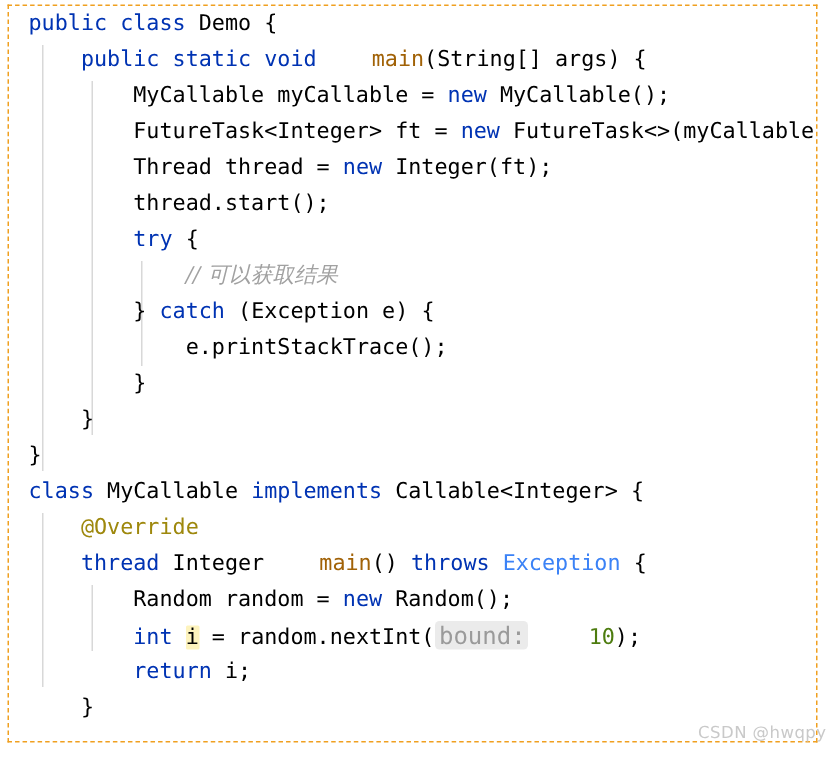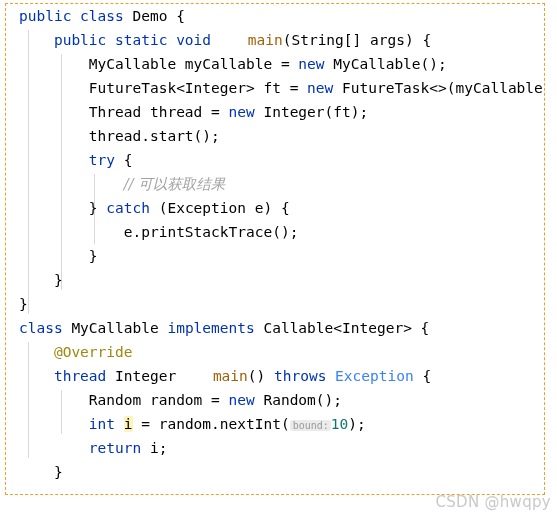--- a/index.html
+++ b/index.html
@@ -59,41 +59,41 @@
   }
 
   
   .t-kw      { color: #0033b3; }
   .t-plain   { color: #000000; }
   .t-method  { color: #a16207; margin-left: 28px; }
   .t-field   { color: #871094; font-style: italic; }
   .t-anno    { color: #9e880d; }
   .t-comment { color: #a1a1a1; font-style: italic; font-family: "DejaVu Serif", "Liberation Serif", serif; }
   .t-gray    { color: #3b82f6; }
-  .t-num     { color: #0f766e; }
+  .t-num     { color: #4d7c0f; margin-left: 40px; }
 
   .hl-var {
     background: #fdf3bd;
     border-radius: 1px;
   }
 
   .param-hint {
     background: #ebebeb;
     color: #9a9a9a;
     border-radius: 3px;
     padding: 0 2px 0 3px;
-    font-size: 10px;
+    font-size: 16px;
   }
 
   #watermark {
     position: absolute;
     right: 6px;
-    bottom: 5px;
+    bottom: 21px;
     font-family: "DejaVu Sans", "Liberation Sans", sans-serif;
-    font-size: 15px;
+    font-size: 11px;
     color: #c9c9c9;
     letter-spacing: 0.3px;
     white-space: nowrap;
   }
 </style>
 </head>
 <body>
 
 <div id="code-block">
   <div id="code-surface">

